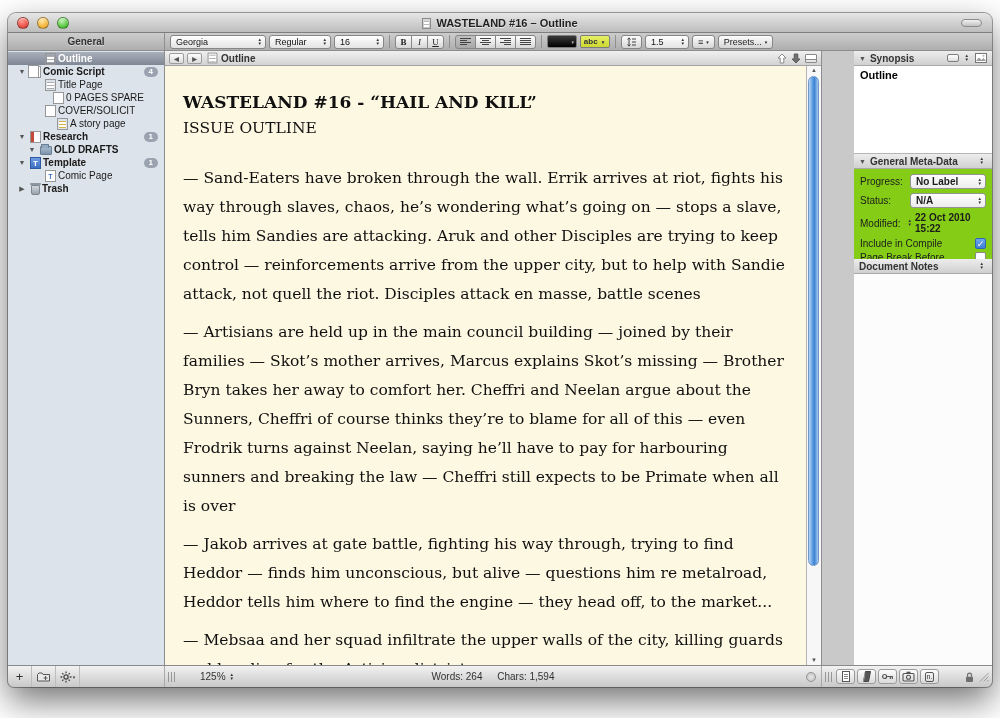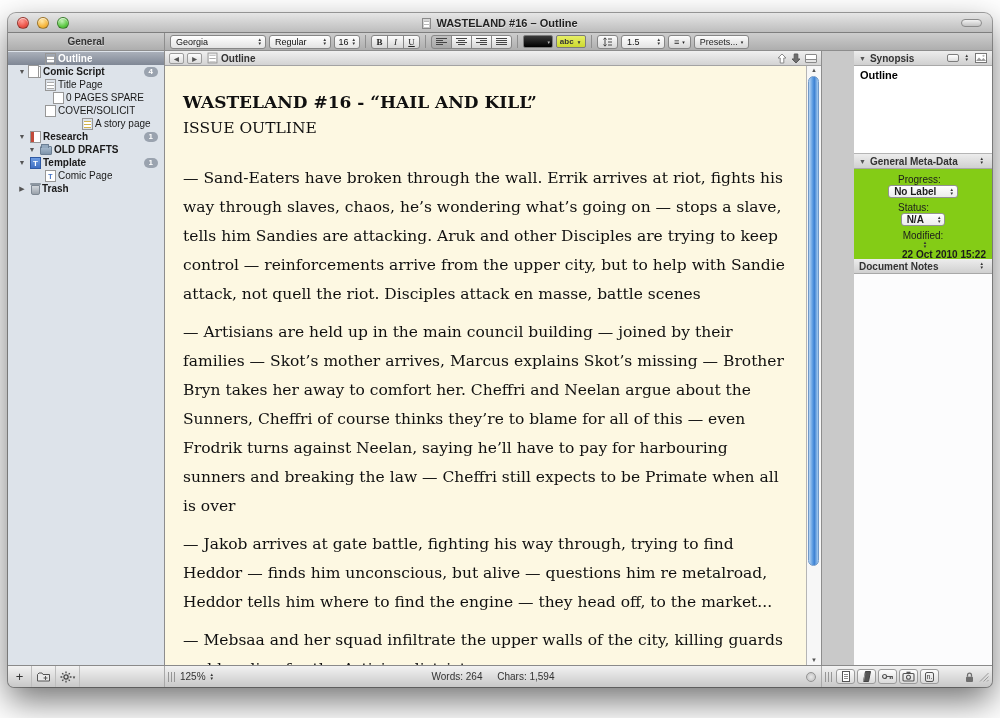--- a/index.html
+++ b/index.html
@@ -30,21 +30,21 @@
   
   .band2 { height:18px; flex:none; display:flex; background:linear-gradient(#cdcdcd,#aeaeae);
            border-bottom:1px solid #8d8d8d; }
   .binder-header { width:157px; flex:none; display:flex; align-items:center; justify-content:center;
                    font-size:10px; font-weight:bold; color:#333; border-right:1px solid #8d8d8d;
                    text-shadow:0 1px 0 rgba(255,255,255,.5); }
   .toolbar { flex:1; display:flex; align-items:center; gap:3px; padding:0 5px; min-width:0; }
   .tb-select { height:14px; background:linear-gradient(#ffffff,#e3e3e3); border:1px solid #868686;
                border-radius:3px; display:flex; align-items:center; font-size:9px; color:#111;
                padding-left:5px; }
-  .w-font{width:96px;} .w-style{width:62px;} .w-size{width:26px;justify-content:flex-end;} .w-ls{width:44px;}
+  .w-font{width:96px;} .w-style{width:62px;} .w-size{width:50px;} .w-ls{width:44px;}
   .st { display:flex; flex-direction:column; align-items:center; justify-content:center;
         margin-left:auto; font-size:4.5px; line-height:4px; color:#333; padding:0 3px; }
   .st i { font-style:normal; }
   .tb-group { display:flex; }
   .tb-btn { height:14px; min-width:17px; padding:0 3px; background:linear-gradient(#fdfdfd,#d6d6d6);
             border:1px solid #868686; display:flex; align-items:center; justify-content:center;
             font-size:9px; color:#222; }
   .tb-group .tb-btn + .tb-btn { margin-left:-1px; }
   .tb-group .tb-btn:first-child { border-radius:3px 0 0 3px; }
   .tb-group .tb-btn:last-child { border-radius:0 3px 3px 0; }
@@ -132,21 +132,21 @@
   .insp-header { height:15px; flex:none; display:flex; align-items:center; gap:4px; padding:0 5px;
                  background:linear-gradient(#ededed,#d0d0d0); border-bottom:1px solid #a8a8a8;
                  font-size:10px; font-weight:bold; color:#333; }
   .insp-header .disc { width:auto; }
   .ih-right { margin-left:auto; display:flex; align-items:center; gap:3px; }
   .card-ic { width:12px; height:8px; border:1px solid #7d7d7d; border-radius:2px;
              background:linear-gradient(#fff,#ddd); }
   .synopsis-card { height:88px; flex:none; background:#fff; border-bottom:1px solid #b5b5b5;
                    padding:3px 6px; font-size:11px; font-weight:bold; color:#000; }
   .meta-content { height:90px; flex:none; padding:5px 6px 0; overflow:hidden; }
-  .mrow { display:flex; align-items:center; margin-bottom:4px; font-size:10px; color:#1c1c1c;flex-direction:column; }
+  .mrow { display:flex; align-items:center; margin-bottom:4px; font-size:10px; color:#1c1c1c; }
   .mlabel { width:50px; flex:none; }
   .meta-select { flex:1; height:15px; background:linear-gradient(#fff,#ececec); border:1px solid #939393;
                  border-radius:3px; display:flex; align-items:center; padding-left:5px; font-size:10px; font-weight:bold;gap:10px; }
   .mrow.mod { margin-bottom:3px; }
   .mod-val { margin-left:auto; font-weight:bold; font-size:10px; }
   .mrow.ck { margin-bottom:1px; height:13px; }
   .cbox { margin-left:auto; width:11px; height:11px; border:1px solid #8a8a8a; border-radius:2px;
           background:#fff; font-size:9px; line-height:10px; text-align:center; color:#fff; }
   .cbox.on { background:linear-gradient(#6fa7ec,#3e7fd6); border-color:#2f63b4; }
   .notes-area { flex:1; background:#fcfcfd; }
@@ -154,21 +154,21 @@
   
   .footer { height:22px; flex:none; display:flex; background:linear-gradient(#f2f2f2,#c8c8c8);
             border-top:1px solid #8a8a8a; border-radius:0 0 6px 6px; }
   .binder-footer { width:157px; flex:none; display:flex; align-items:stretch; border-right:1px solid #a9a9a9; }
   .bf-btn { width:24px; display:flex; align-items:center; justify-content:center; gap:1px;
             border-right:1px solid #bdbdbd; font-size:13px; color:#333; }
   .editor-footer { width:657px; flex:none; position:relative; display:flex; align-items:center;
                    border-right:1px solid #a9a9a9; font-size:10px; color:#333; }
   .vhandle { display:flex; gap:2px; margin:0 5px 0 3px; }
   .vhandle i { width:1px; height:10px; background:#969696; }
-  .zoomctl { display:flex; align-items:center; gap:1px; }
+  .zoomctl { display:flex; align-items:center; gap:1px;margin-left:20px; }
   .counts { position:absolute; left:0; right:0; text-align:center; pointer-events:none; }
   .counts span { margin:0 6px; }
   .target { position:absolute; right:5px; top:6px; width:10px; height:10px; border-radius:50%;
             border:1px solid #939393; background:radial-gradient(#e8e8e8,#bdbdbd); }
   .inspector-footer { flex:1; display:flex; align-items:center; gap:2px; padding:0 3px; position:relative; }
   .if-btn { width:19px; height:15px; border:1px solid #9b9b9b; border-radius:3px;
             background:linear-gradient(#fdfdfd,#dadada); display:flex; align-items:center; justify-content:center; }
   .nb { font-size:7px; color:#333; border:1px solid #555; border-radius:2px; padding:0 1px; line-height:8px; }
   .lockwrap { margin-left:auto; display:flex; align-items:center; gap:3px; }
 </style>
@@ -326,21 +326,21 @@
           <div class="brow" style="padding-left: 31px;">
             <span class="disc"></span>
             <span class="bi bi-blank"></span>
             <span class="blabel">0 PAGES SPARE</span>
           </div>
           <div class="brow" style="padding-left: 23px;">
             <span class="disc"></span>
             <span class="bi bi-blank"></span>
             <span class="blabel">COVER/SOLICIT</span>
           </div>
-          <div class="brow" style="padding-left: 12px; margin-left: 48px;">
+          <div class="brow" style="padding-left: 35px;">
             <span class="disc"></span>
             <span class="bi bi-text-doc"></span>
             <span class="blabel">A story page</span>
           </div>
           <div class="brow" style="padding-left: 8px;">
             <span class="disc">▼</span>
             <span class="bi bi-research"></span>
             <span class="blabel b">Research</span>
             <span class="badge">1</span>
           </div>

